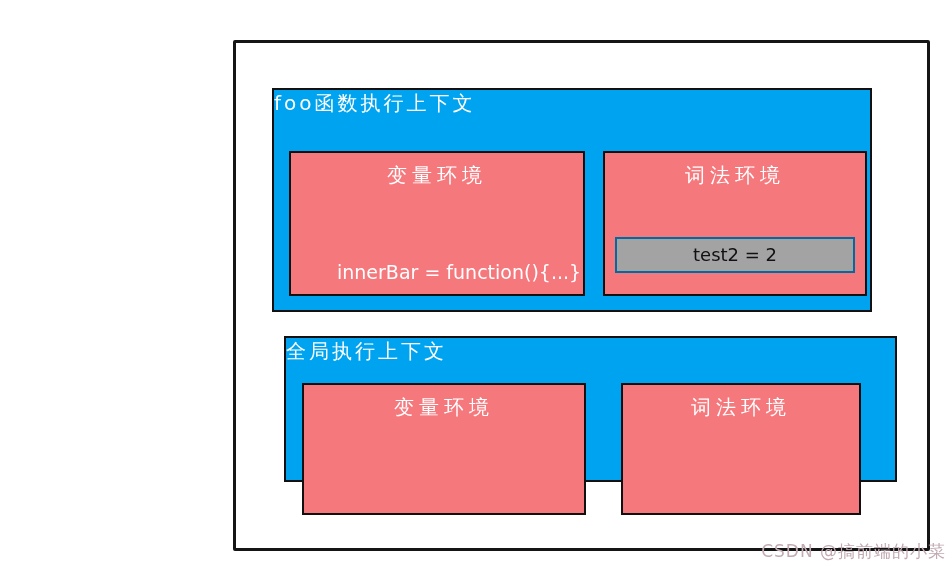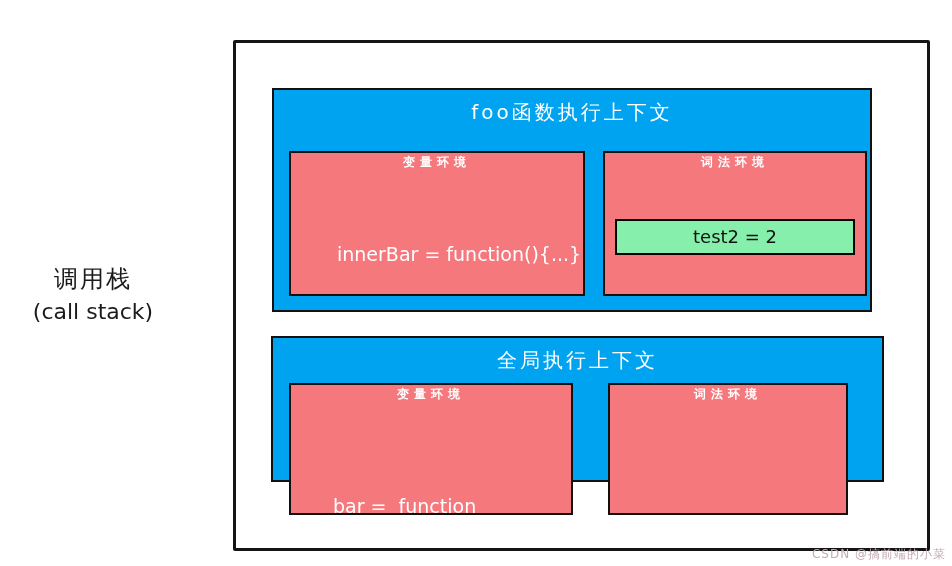--- a/index.html
+++ b/index.html
@@ -41,94 +41,88 @@
     border-radius: 2px;
   }
 
   
   .ctx-box {
     position: absolute;
     background: #00a3f0;
     border: 2px solid #101010;
   }
   .ctx-foo    { left: 36px; top: 45px;  width: 600px; height: 224px; }
-  .ctx-global { left: 35px; top: 293px; width: 613px; height: 146px; }
+  .ctx-global { left: 48px; top: 293px; width: 613px; height: 146px; }
   .ctx-title {
-    text-align: center;
-    padding-top: 9px;
+    text-align: left;
     color: #ffffff;
     font-size: 20px;
     letter-spacing: 3px;
     white-space: pre;
   }
 
   
   .env-box {
     position: absolute;
     background: #f5787d;
     border: 2px solid #101010;
   }
   .foo-var    { left: 15px;  top: 61px; width: 296px; height: 145px; }
   .foo-lex    { left: 329px; top: 61px; width: 264px; height: 145px; }
   .global-var { left: 16px;  top: 45px; width: 284px; height: 132px; }
   .global-lex { left: 335px; top: 45px; width: 240px; height: 132px; }
   .env-title {
     text-align: center;
-    padding-top: 1px;
+    padding-top: 9px;
     color: #ffffff;
-    font-size: 12px;
+    font-size: 20px;
     letter-spacing: 5px;
-    font-weight: bold;
   }
 
   
   .var-lines {
     margin-top: 6px;
     padding-left: 46px;
     color: #ffffff;
     font-size: 19px;
     line-height: 31px;
     white-space: pre-wrap;
   }
   .global-var .var-lines { margin-top: 26px; padding-left: 42px; }
 
   
   .lex-entries { margin-top: 48px; }
   .entry-box {
     width: 240px; height: 36px;
     margin: 0 auto 8px auto;
-    background: #86efac;
-    border: 2px solid #000000;
+    background: #a3a3a3;
+    border: 2px solid #0369a1;
     color: #111111;
     font-size: 18px;
     line-height: 32px;
     text-align: center;
     white-space: pre;
   }
 
   
   .watermark {
     position: absolute;
     right: 6px; bottom: 3px;
-    font-size: 12px;
+    font-size: 17px;
     color: #c2abb2;
     letter-spacing: 1px;
     z-index: 5;
     margin-top: 20px;
   }
 </style>
 </head>
 <body>
 
 <div class="canvas">
 
-  <div class="callstack-label">
-    <div class="zh">调用栈</div>
-    <div class="en">(call stack)</div>
-  </div>
 
   <div class="outer-box">
 
     <div class="ctx-box ctx-foo">
       <div class="ctx-title">foo函数执行上下文</div>
 
       <div class="env-box foo-var">
         <div class="env-title">变量环境</div>
         <div class="var-lines">
           <div>innerBar = function(){...}</div>

